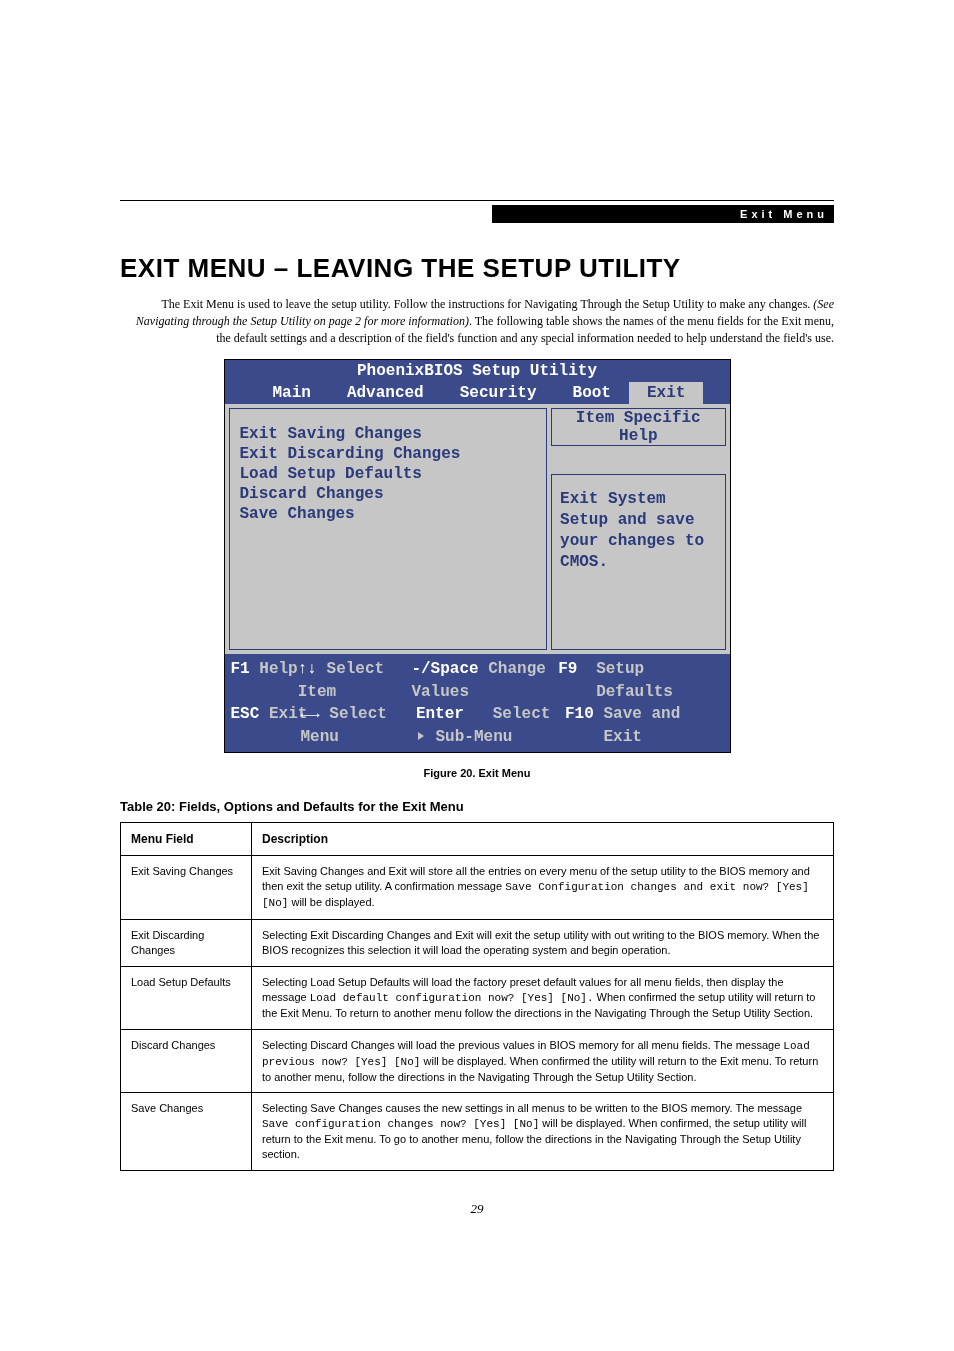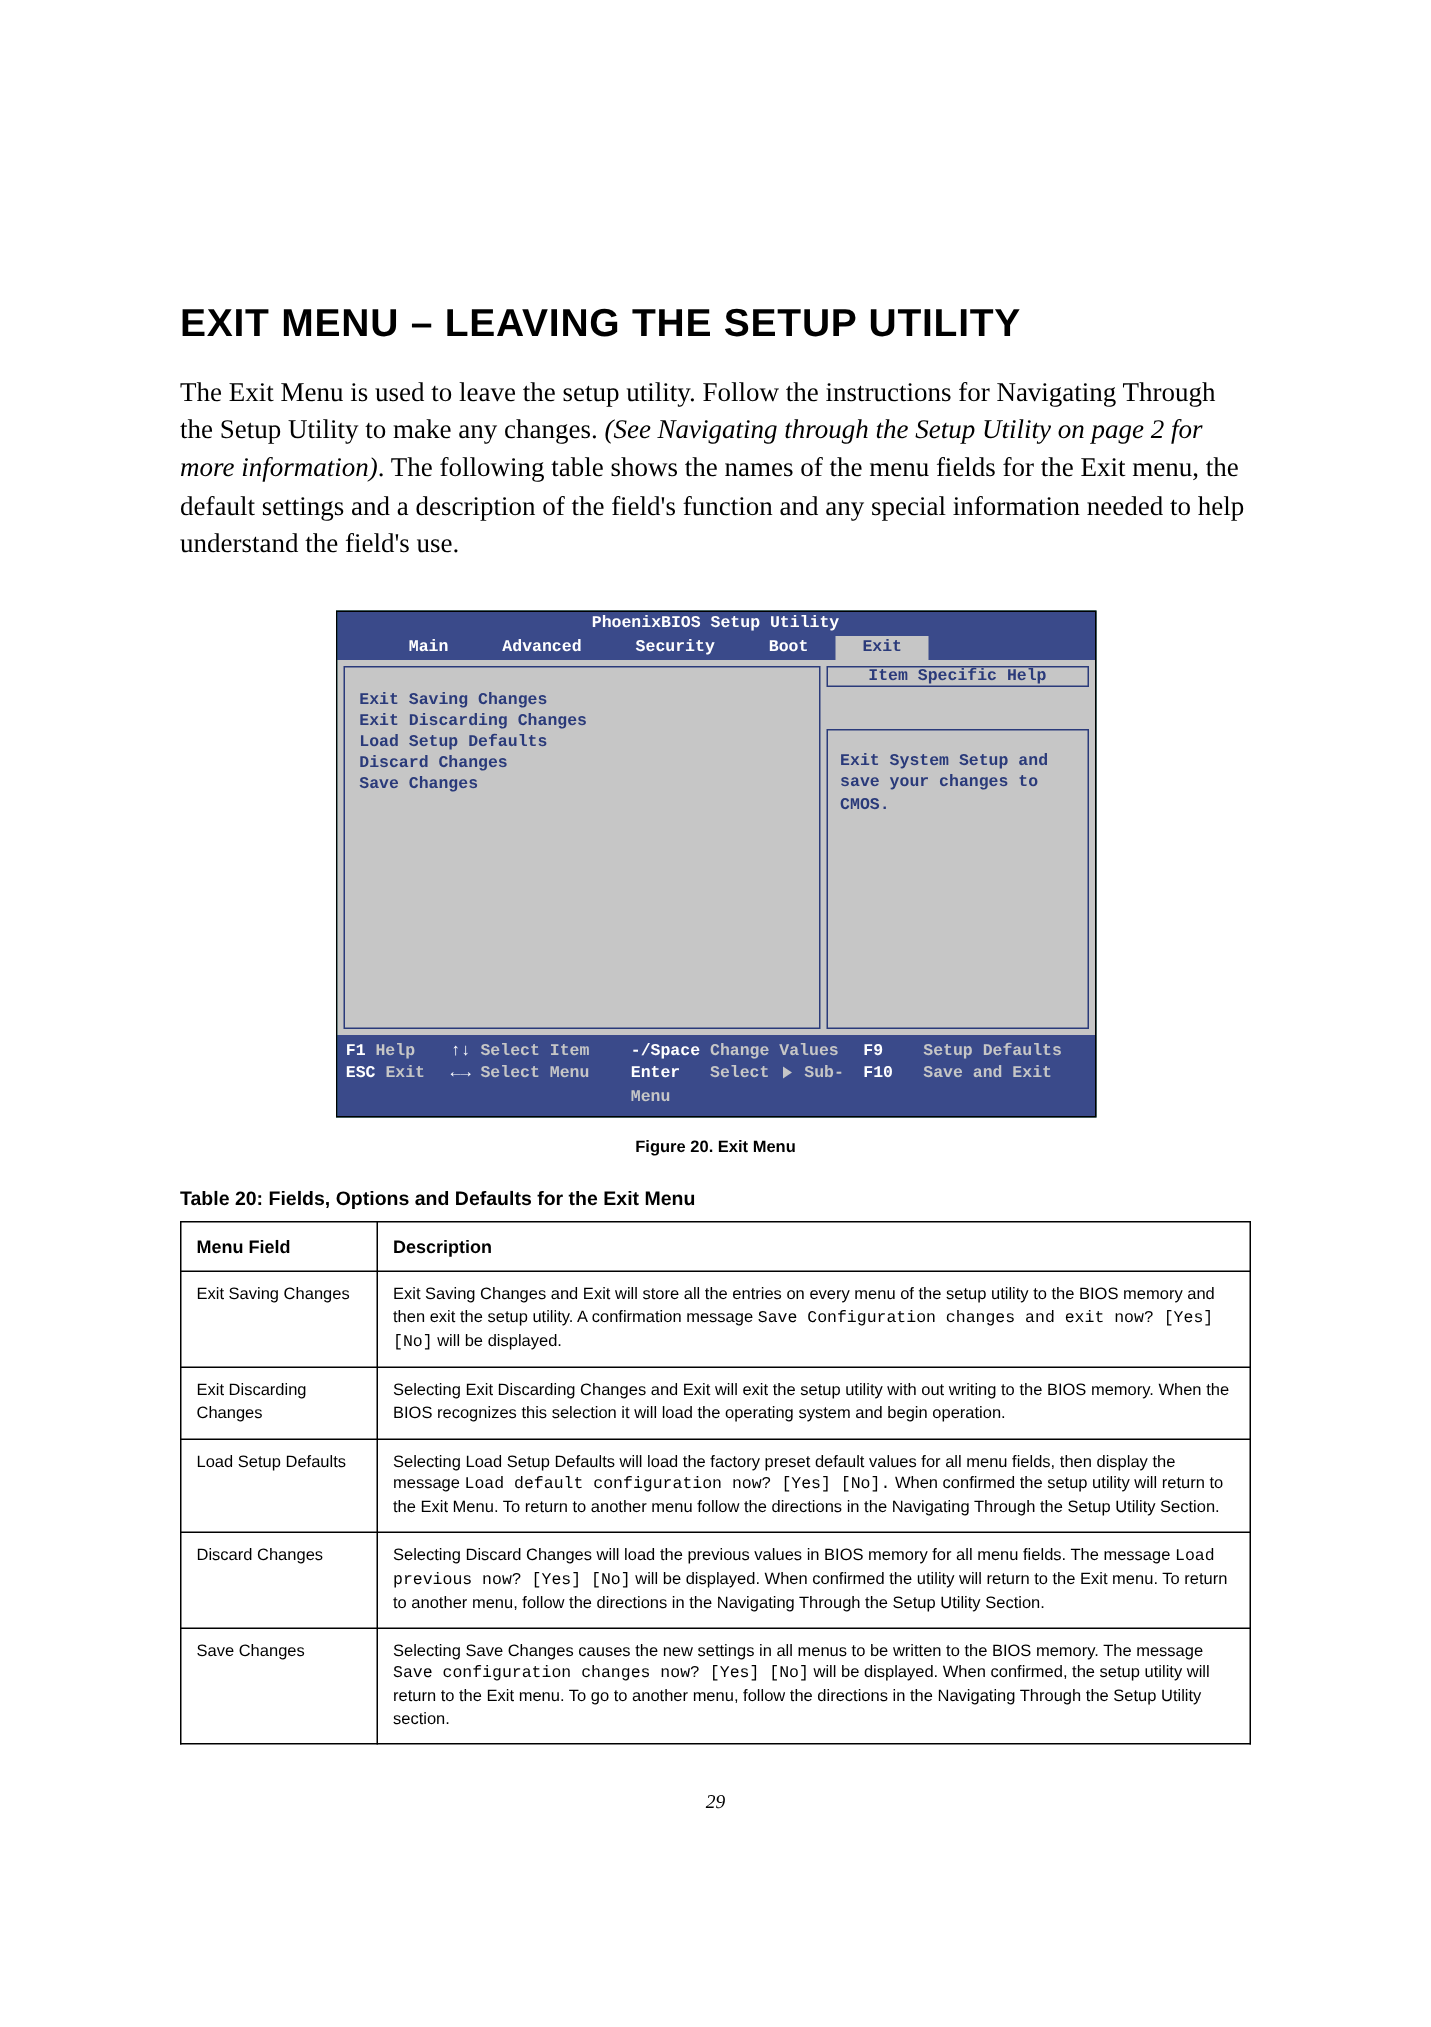--- a/index.html
+++ b/index.html
@@ -33,36 +33,37 @@
     margin-left: auto;
   }
   h1.page-title {
     font-family: 'Segoe UI', 'Myriad Pro', Arial, sans-serif;
     font-weight: 700;
     font-size: 26px;
     margin: 0 0 10px 0;
     letter-spacing: 0.5px;
   }
   .intro {
-    font-size: 18px;
+    font-size: 12px;
     line-height: 1.4;
-    margin-bottom: 32px;
+    margin-bottom: 13px;
+    text-align: right;
   }
   .intro .italic {
     font-style: italic;
   }
 
   
   .bios {
     width: 505px;
     margin: 0 auto;
     font-family: 'Courier New', monospace;
-    font-size: 11px;
-    color: #fff;
-    background: #0f766e;
+    font-size: 16px;
+    color: #fff;
+    background: #eab308;
     border: 1px solid #000;
   }
   .bios-title {
     background: #3a4a8a;
     text-align: center;
     color: #fff;
     padding: 2px 0;
     font-weight: bold;
   }
   .bios-tabs {
@@ -187,20 +188,24 @@
     border-left: 6px solid #c6c6c6;
     vertical-align: middle;
     margin: 0 2px;
   }
 </style>
 </head>
 <body>
 
 <div class="page">
 
+  <div class="header-band">
+    <div class="rule"></div>
+    <div class="black-bar">Exit Menu</div>
+  </div>
 
   <h1 class="page-title">EXIT MENU – LEAVING THE SETUP UTILITY</h1>
 
   <p class="intro">
     <span>The Exit Menu is used to leave the setup utility. Follow the instructions for Navigating Through the Setup Utility to make any changes. </span><span class="italic">(See Navigating through the Setup Utility on page 2 for more information)</span><span>. The following table shows the names of the menu fields for the Exit menu, the default settings and a description of the field's function and any special information needed to help understand the field's use.</span>
   </p>
 
   <div class="bios">
     <div class="bios-title">PhoenixBIOS Setup Utility</div>
     <div class="bios-tabs">

